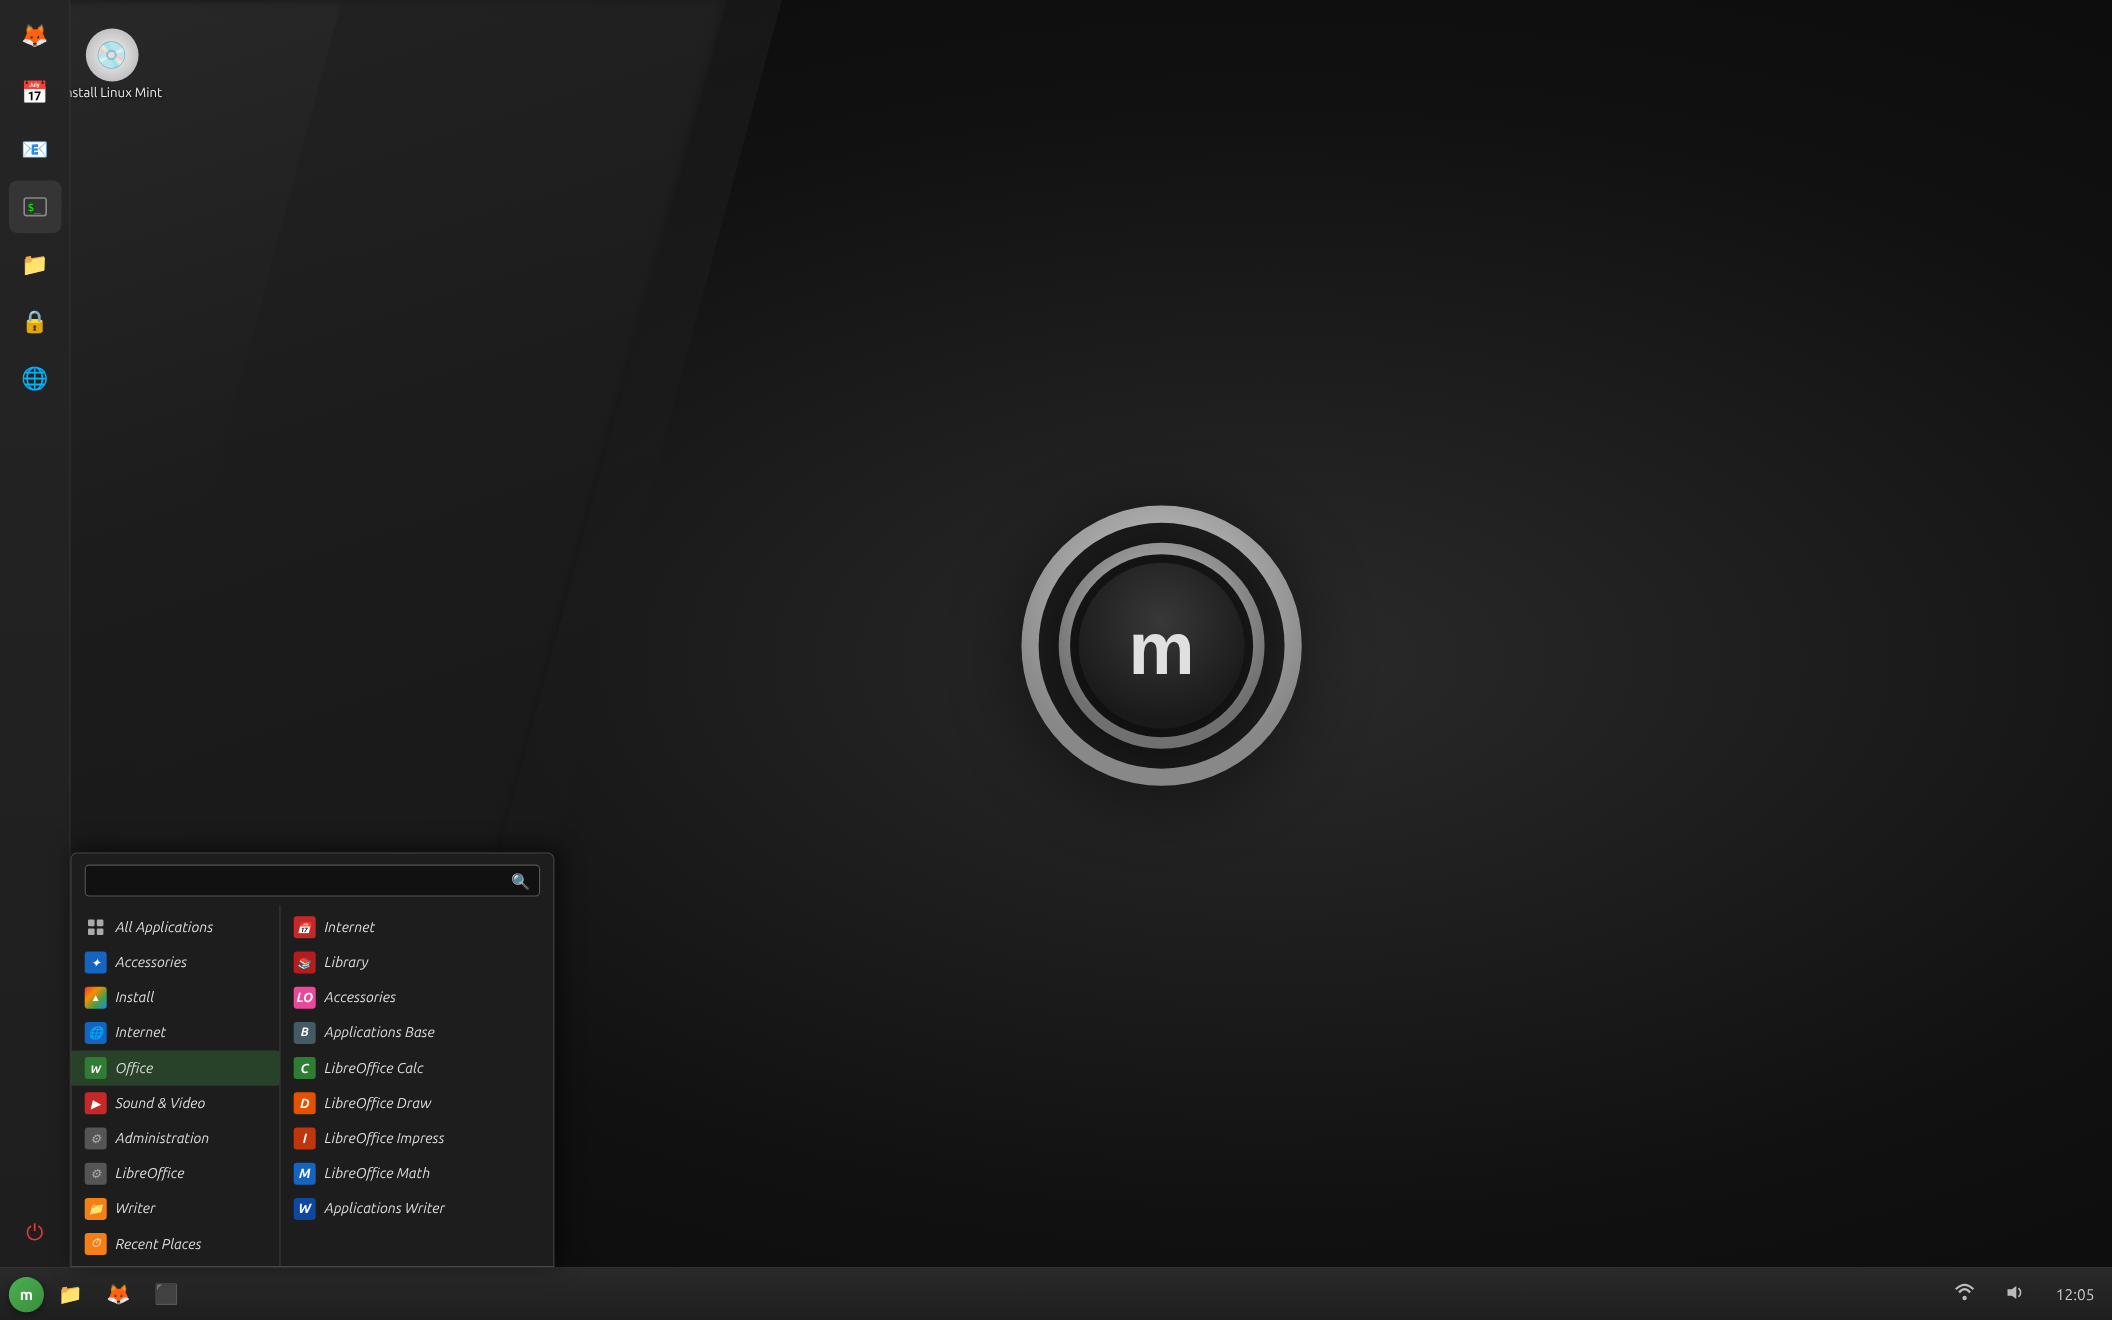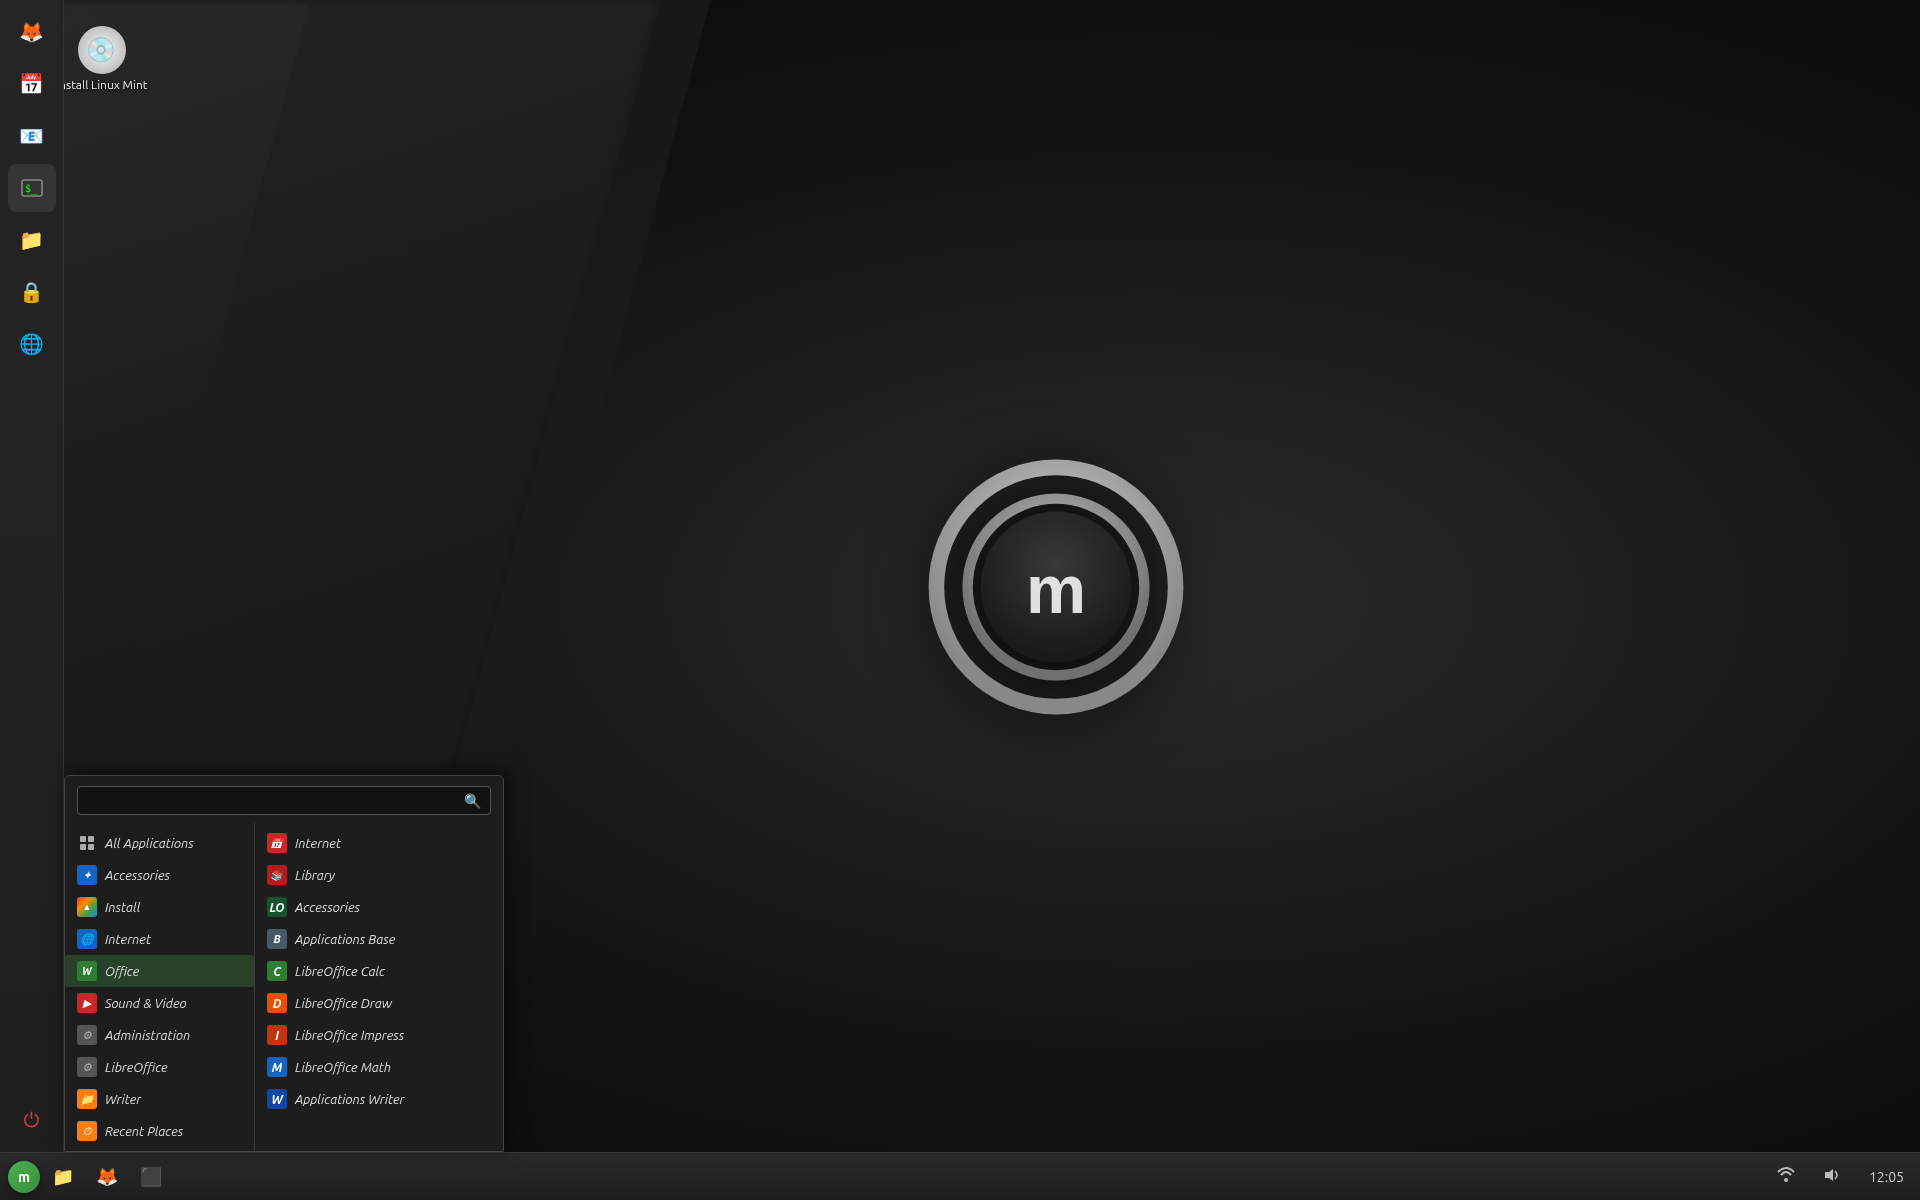--- a/index.html
+++ b/index.html
@@ -430,21 +430,21 @@
         </div>
 
         <div class="menu-item">
           <div class="menu-item-icon" style="background:#b71c1c;border-radius:3px;">
             <span style="font-size:10px;color:white;">📚</span>
           </div>
           <span>Library</span>
         </div>
 
         <div class="menu-item">
-          <div class="menu-item-icon" style="background:#14532d;border-radius:3px;">
+          <div class="menu-item-icon" style="background:#ec4899;border-radius:3px;">
             <span class="lo-icon">LO</span>
           </div>
           <span>Accessories</span>
         </div>
 
         <div class="menu-item">
           <div class="menu-item-icon" style="background:#455a64;border-radius:3px;">
             <span class="lo-icon" style="font-size:11px;">B</span>
           </div>
           <span>Applications Base</span>

